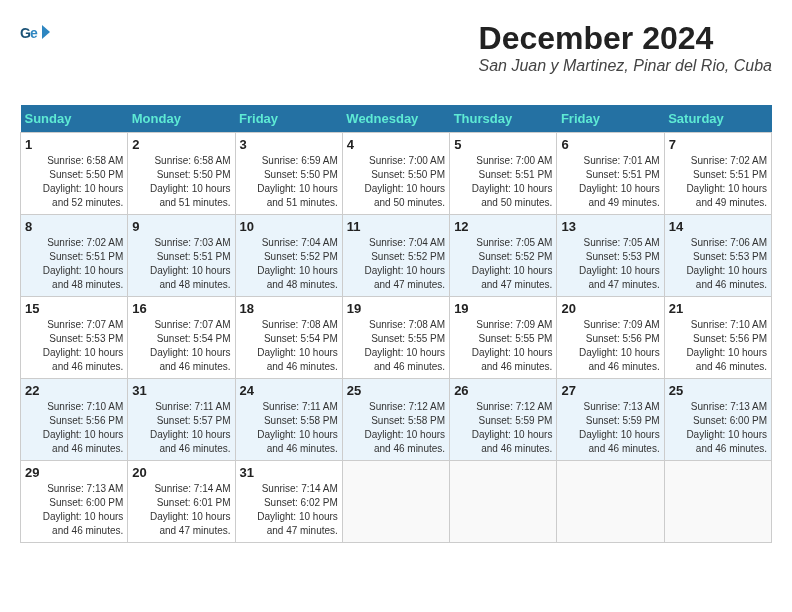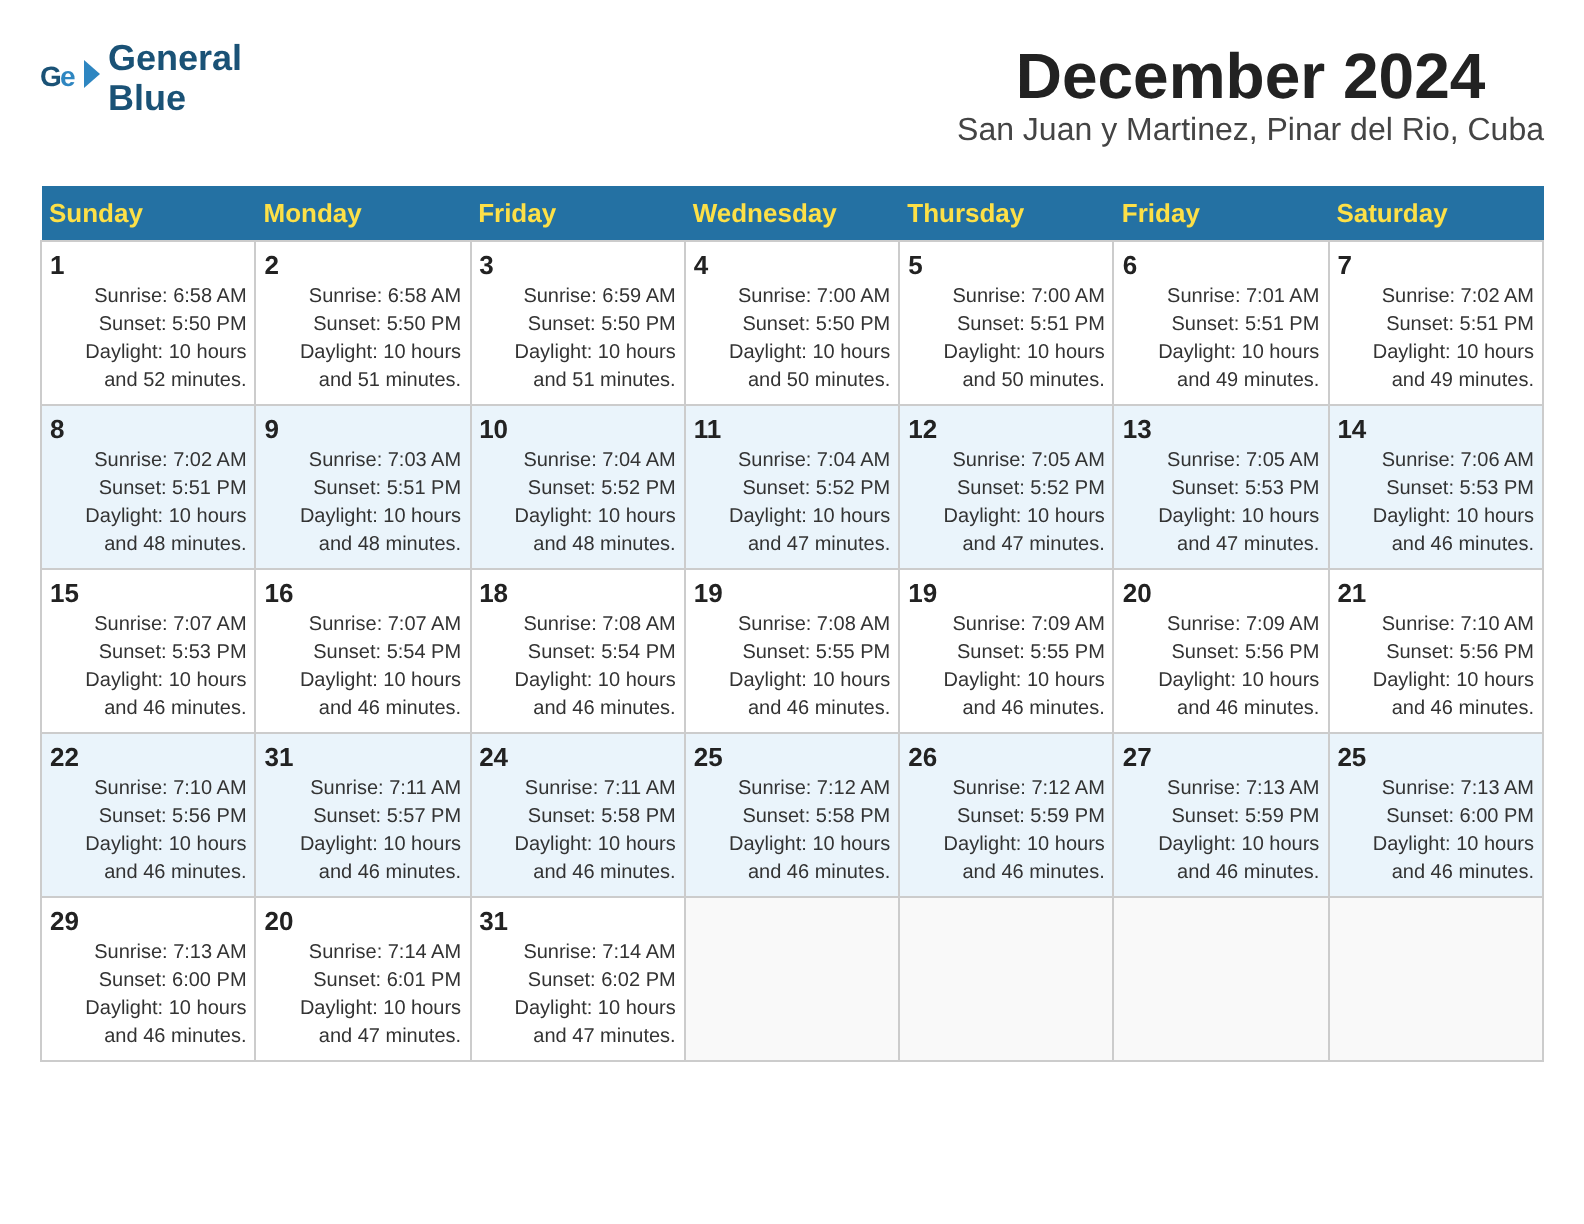--- a/index.html
+++ b/index.html
@@ -20,41 +20,42 @@
       font-weight: bold;
       color: #1a5276;
       line-height: 1.1;
     }
     .logo-icon {
       width: 30px;
       height: 30px;
       margin-right: 4px;
     }
     .title-section {
-      text-align: center;
-      margin-bottom: 8px;
+      text-align: left;
+      margin-bottom: 20px;
     }
     .month-title {
       font-size: 32px;
       font-weight: bold;
       color: #222;
     }
     .location-title {
       font-size: 16px;
       color: #444;
+      font-style: italic;
     }
     .calendar-table {
       width: 100%;
       border-collapse: collapse;
       margin-top: 10px;
       font-size: 11px;
     }
     .calendar-table th {
       background-color: #2471a3;
-      color: #fde047;
+      color: #5eead4;
       padding: 6px 4px;
       text-align: left;
       font-size: 13px;
       font-weight: bold;
     }
     .calendar-table td {
       border: 1px solid #ccc;
       vertical-align: top;
       padding: 4px;
       width: 14.28%;
@@ -93,24 +94,20 @@
 </head>
 <body>
 
 <div class="top-header">
   <div class="header-logo">
     <svg class="logo-icon" viewBox="0 0 30 30">
       <text x="0" y="18" font-size="14" font-weight="bold" fill="#1a5276">G</text>
       <text x="10" y="18" font-size="14" font-weight="bold" fill="#2e86c1">e</text>
       <polygon points="22,5 30,12 22,19" fill="#2e86c1"></polygon>
     </svg>
-    <div class="logo-text">
-      <div>General</div>
-      <div>Blue</div>
-    </div>
   </div>
   <div class="title-section">
     <div class="month-title">December 2024</div>
     <div class="location-title">San Juan y Martinez, Pinar del Rio, Cuba</div>
   </div>
 </div>
 
 <table class="calendar-table">
   <thead>
     <tr>

